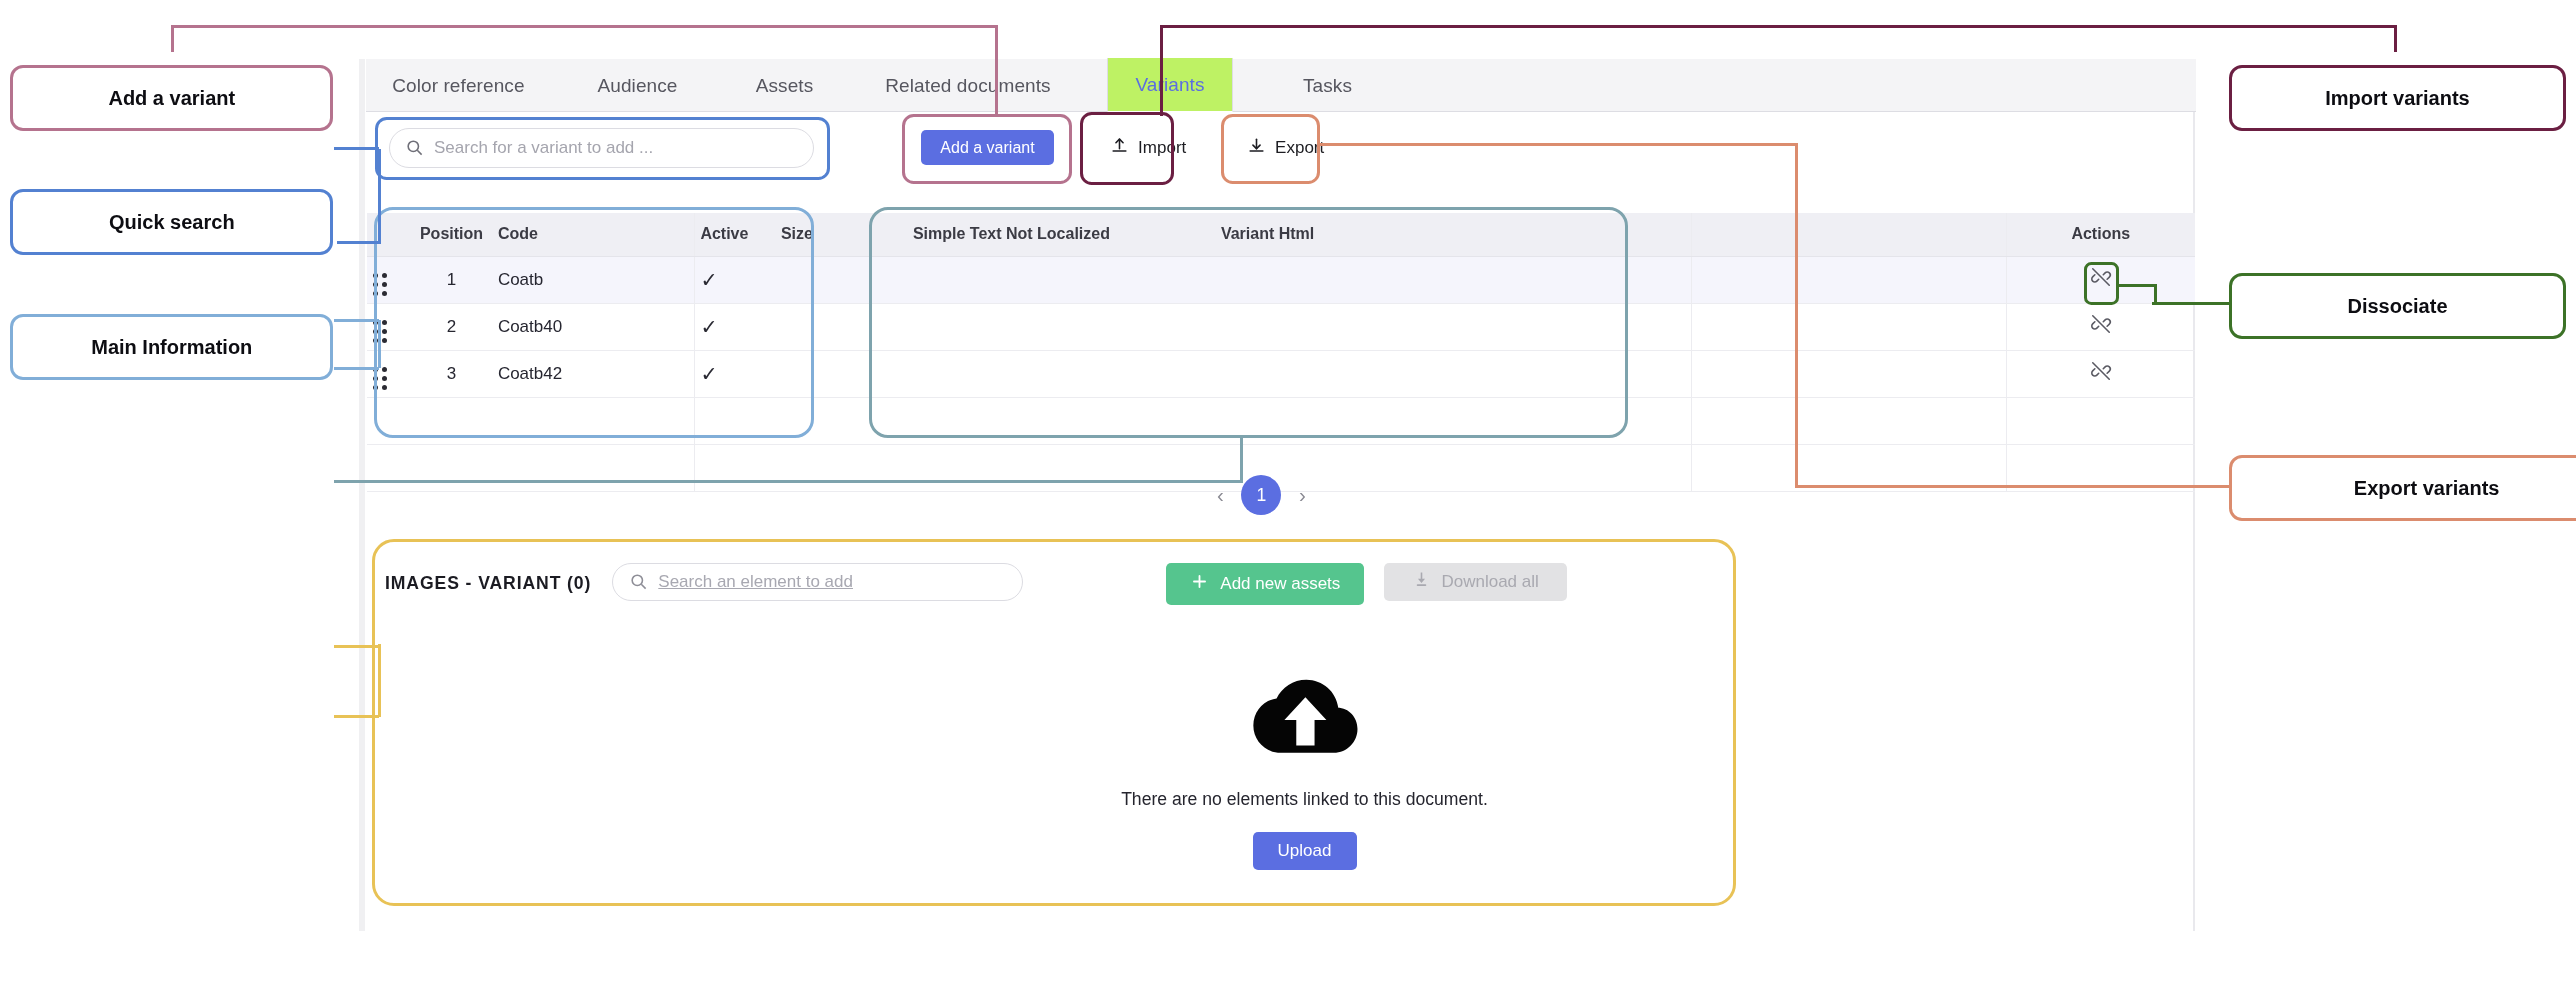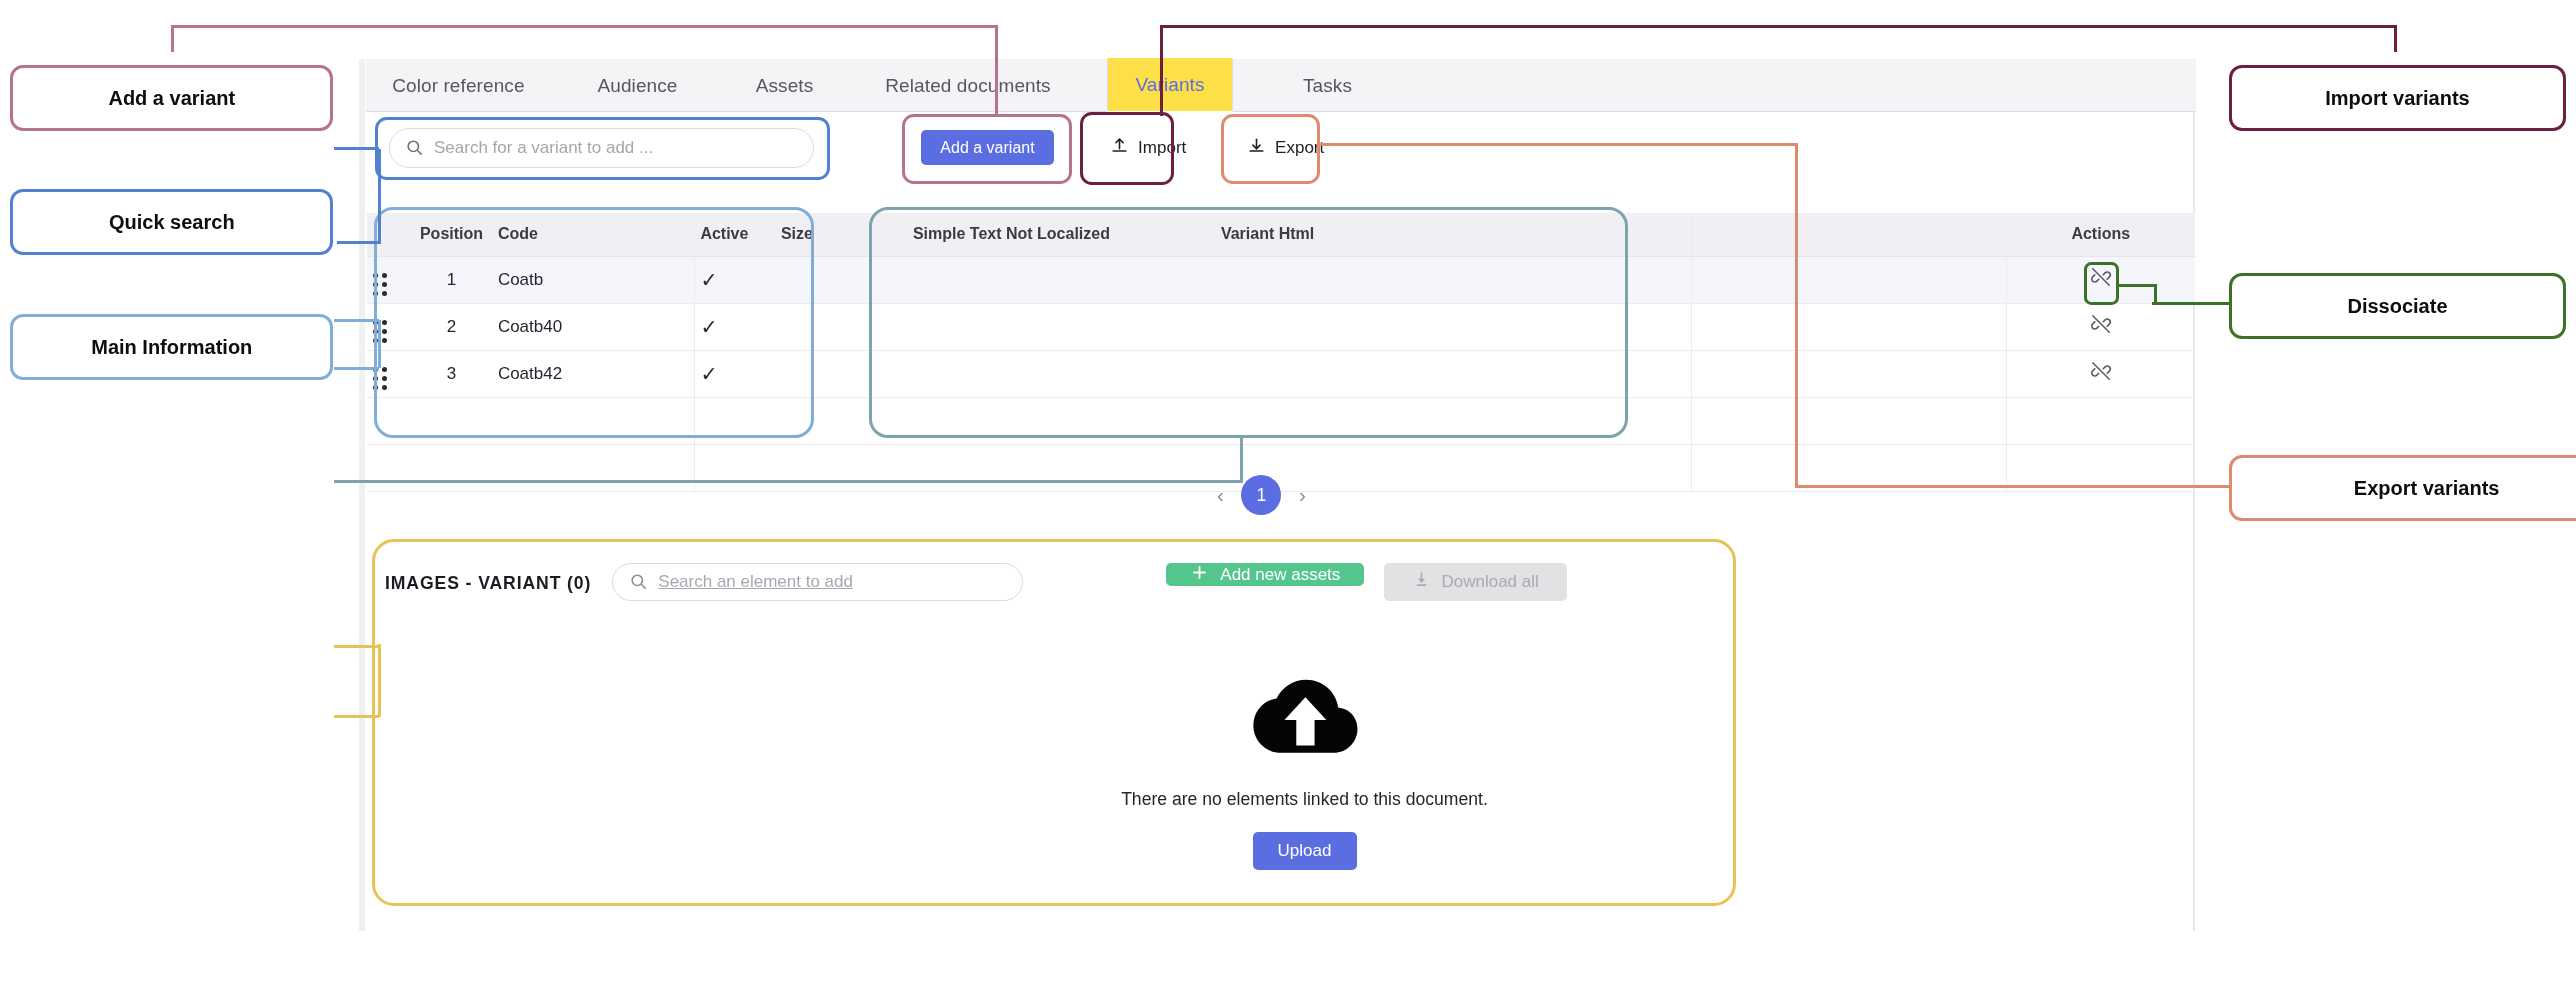--- a/index.html
+++ b/index.html
@@ -27,21 +27,21 @@
     background: #f4f4f6;
     border-bottom: 1.5px solid #dddde3;
   }
   .tab {
     position: absolute; top: 0; height: 53px;
     display: flex; align-items: center; justify-content: center;
     font-size: 19px; color: #56565f; letter-spacing: 0.1px;
     white-space: nowrap;
   }
   .tab.active {
-    background: #fde047; color: #5b6ee1;
+    background: #bef264; color: #5b6ee1;
     border-bottom: 1.5px solid #ffffff;
     border-left: 0.7px solid #dddde3; border-right: 0.7px solid #dddde3;
     margin-top: -0.7px; height: 54px; text-align: center;
   }
 
   
   .searchbox {
     position: absolute; left: 389px; top: 128px;
     width: 425px; height: 40px;
     border: 1.1px solid #dcdce2; border-radius: 20.5px;
@@ -116,21 +116,21 @@
   .assets-search {
     position: absolute; left: 612px; top: 563px;
     width: 411px; height: 38px;
     border: 1.1px solid #dcdce2; border-radius: 19px; background: #fff;
     display: flex; align-items: center; gap: 10.3px; padding: 0 16px;
   }
   .assets-search .ph { font-size: 17px; color: #a8a8b1; text-decoration: underline; }
 
   .btn-green {
     position: absolute; left: 1166px; top: 563px;
-    width: 198px; height: 23px; border-radius: 5.1px;
+    width: 198px; height: 42px; border-radius: 5.1px;
     background: #55c58e; color: #fff; border: none; font-size: 17px;
     font-family: inherit; display: flex; align-items: center;
     justify-content: center; gap: 11.7px; cursor: pointer;
   }
   .btn-grey {
     position: absolute; left: 1384px; top: 563px;
     width: 183px; height: 38px; border-radius: 5.1px;
     background: #e2e2e4; color: #a9a9b0; border: none; font-size: 17px;
     font-family: inherit; display: flex; align-items: center;
     justify-content: center; gap: 10.3px; cursor: pointer;

